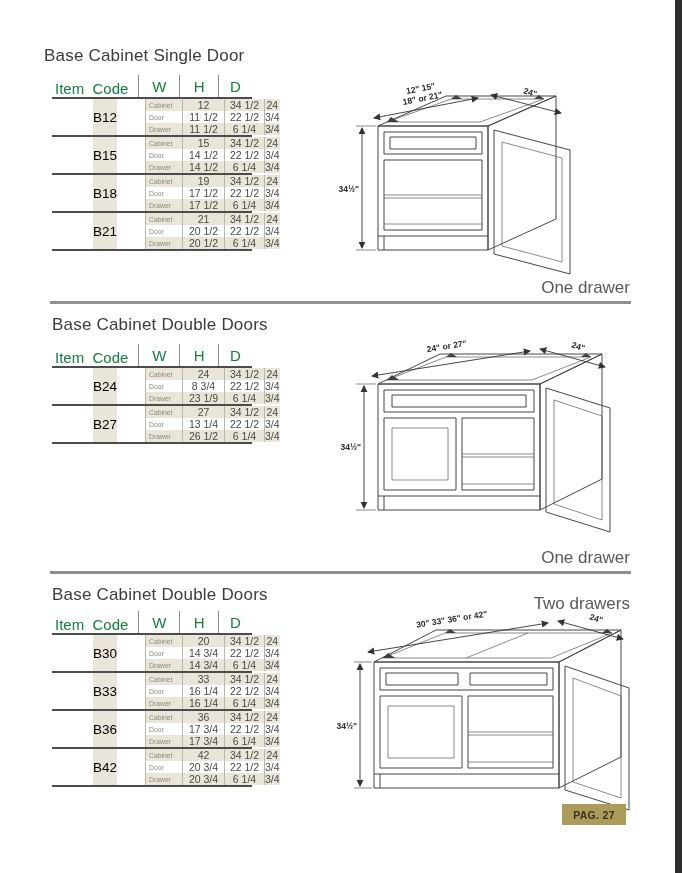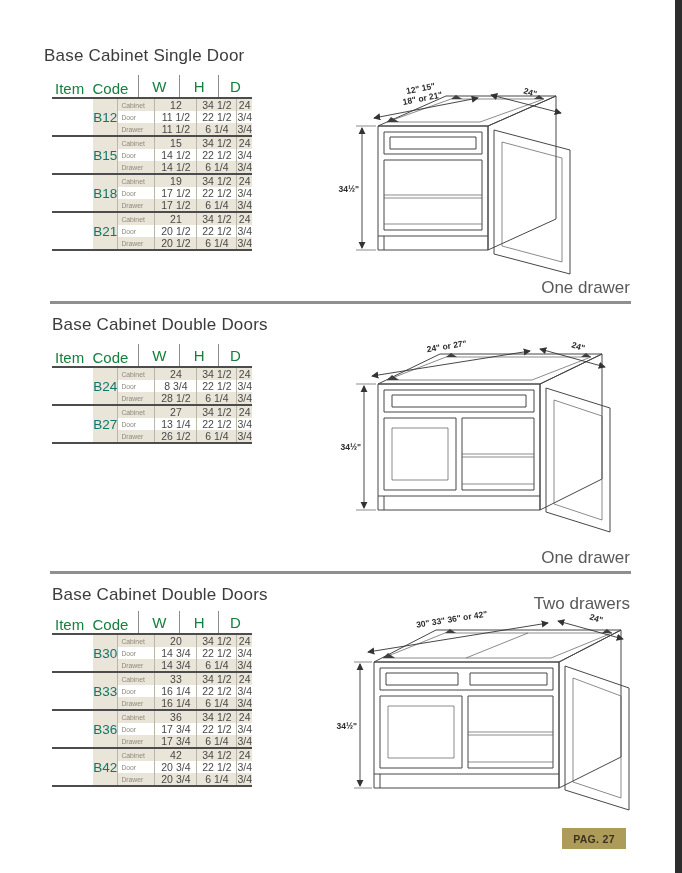--- a/index.html
+++ b/index.html
@@ -17,22 +17,22 @@
   
   .tbl{width:200px;}
   .tbl-head{display:flex;height:22px;align-items:flex-end;font-size:15px;color:#15803d;}
   .th-code{width:86px;padding-left:3px;white-space:pre;}
   .th{height:100%;display:flex;align-items:center;justify-content:center;border-left:1px solid #8d8d8d;}
   .th-w{width:41px;}.th-h{width:39px;}.th-d{width:34px;}
   .tbl-body{border-top:2.5px solid #4c4c4c;border-bottom:2px solid #4c4c4c;}
   .grp{display:flex;}
   .grp + .grp{border-top:2px solid #4c4c4c;}
   .grp-code{width:52px;background:#e9e5d8;display:flex;align-items:center;justify-content:center;
-            font-size:13.5px;color:#0f766e;margin-left:41px;}
-  .grp-rows{flex:1;}
+            font-size:13.5px;color:#000000;margin-left:41px;}
+  .grp-rows{flex:1;padding-left:28px;}
   .r{display:flex;height:12px;align-items:stretch;font-size:10.5px;color:#484848;}
   .r.alt{background:#e9e5d8;}
   .c-lbl{width:33px;font-size:6.8px;color:#8f897b;padding-left:3px;border-left:1px solid #bab6a9;
          display:flex;align-items:center;}
   .c{display:flex;align-items:center;justify-content:center;border-left:1px solid #bab6a9;}
   .c-w{width:41px;}.c-h{width:39px;}.c-d{flex:1;}
   
   .divider{height:3px;background:#8f8f8f;}
   .badge{
     width:64px;height:21px;background:#ad9c59;display:flex;align-items:center;justify-content:center;
@@ -218,21 +218,21 @@
             <div class="c c-d">24</div>
           </div>
           <div class="r">
             <div class="c-lbl">Door</div>
             <div class="c c-w">8 3/4</div>
             <div class="c c-h">22 1/2</div>
             <div class="c c-d">3/4</div>
           </div>
           <div class="r alt">
             <div class="c-lbl">Drawer</div>
-            <div class="c c-w">28 1/2</div>
+            <div class="c c-w">23 1/9</div>
             <div class="c c-h">6 1/4</div>
             <div class="c c-d">3/4</div>
           </div>
         </div>
       </div>
       <div class="grp">
         <div class="grp-code">B27</div>
         <div class="grp-rows">
           <div class="r alt">
             <div class="c-lbl">Cabinet</div>
@@ -421,15 +421,15 @@
   <line class="dim" x1="26" y1="60" x2="206" y2="31" marker-start="url(#ah)" marker-end="url(#ah)"></line>
   <g transform="translate(112,42) rotate(-9)">
     <text y="-12" text-anchor="middle">30" 33" 36" or 42"</text>
   </g>
   <line class="dim" x1="216" y1="29" x2="281" y2="47" marker-start="url(#ah)" marker-end="url(#ah)"></line>
   <g transform="translate(252,34) rotate(17)">
     <text y="-5" text-anchor="middle">24"</text>
   </g>
 </svg>
 
-<div class="abs badge" style="left:562px;top:804px;margin-top:24px;">PAG. 27</div>
+<div class="abs badge" style="left:562px;top:804px;">PAG. 27</div>
 
 <div class="abs right-strip"></div>
 
 </body></html>

